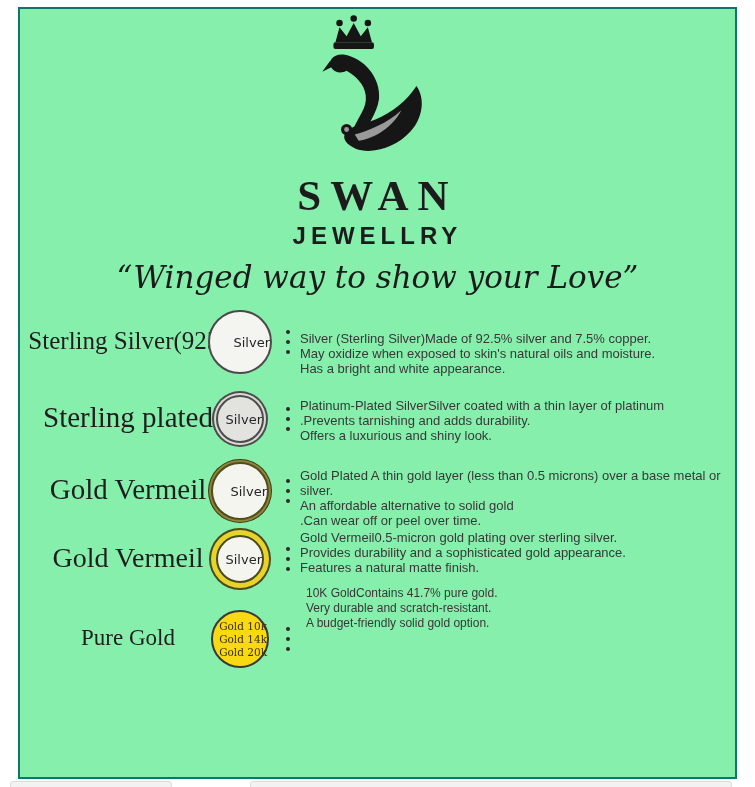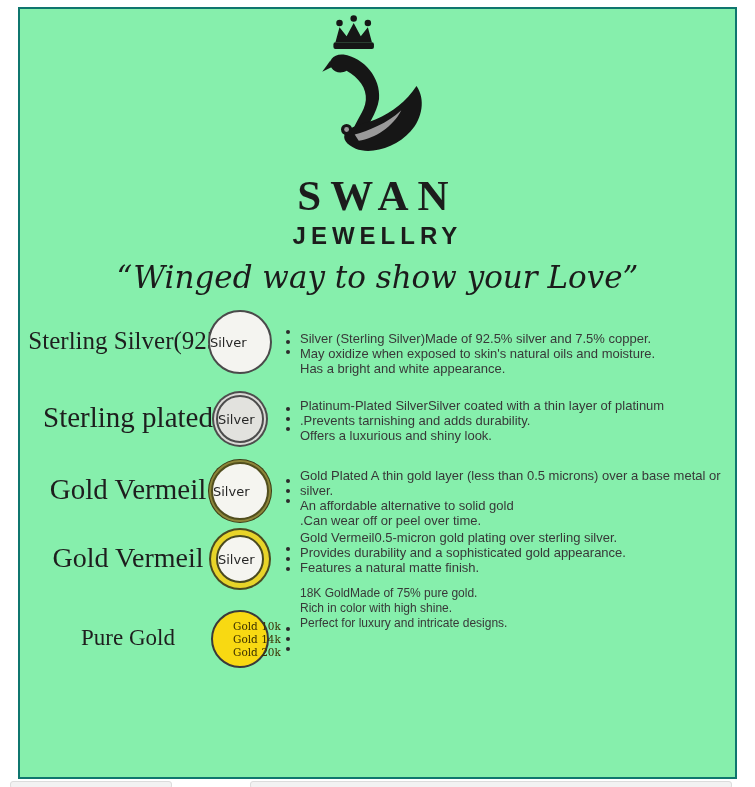--- a/index.html
+++ b/index.html
@@ -38,21 +38,21 @@
     font-family:"Liberation Serif",serif;color:#1e1e1e;white-space:nowrap;
   }
   .row1 .label{font-size:25px}
   .row2 .label,.row3 .label{font-size:29px}
   .row4 .label{font-size:28px}
   .row5 .label{font-size:23px}
   .badge{
     position:absolute;left:188px;top:0;width:64px;height:64px;
     transform:translateY(-50%);display:flex;align-items:center;justify-content:center;
   }
-  .c{border-radius:50%;display:flex;flex-direction:column;align-items:flex-start;
+  .c{border-radius:50%;display:flex;flex-direction:column;align-items:flex-end;
      justify-content:center;text-align:center;}
   .c-sterling{width:60px;height:60px;background:#f4f4f0;border:2px solid #4a4a4a;}
   .c-platinum{width:44px;height:44px;background:#e2e2de;border:2px solid #4c4c4c;
      box-shadow:0 0 0 2px #d9d9d5,0 0 0 4px #4c4c4c;}
   .c-plated{width:54px;height:54px;background:#f5f5f0;border:2px solid #514e1d;
      box-shadow:0 0 0 2px #8c8539,0 0 0 3px #3c3a14;}
   .c-vermeil{width:44px;height:44px;background:#f5f5f0;border:2px solid #4a4a20;
      box-shadow:0 0 0 5px #e8d429,0 0 0 7px #4a4a20;}
   .c-gold{width:54px;height:54px;background:#f8d912;border:2px solid #3a3a3a;}
   .badge-text{font-family:"DejaVu Sans",sans-serif;font-size:13px;color:#262626;}
@@ -185,22 +185,22 @@
         <span class="gold-line">Gold 14k</span>
         <span class="gold-line">Gold 20k</span>
       </div>
     </div>
     <div class="dots">
         <i></i>
         <i></i>
         <i></i>
       </div>
     <div class="desc-stack">
-      <p class="para">18K GoldMade of 75% pure gold.
-Rich in color with high shine.
-Perfect for luxury and intricate designs.</p>
+      <p class="para p1">10K GoldContains 41.7% pure gold.
+Very durable and scratch-resistant.
+A budget-friendly solid gold option.</p>
     </div>
   </div>
 
 </div>
 
 <div class="bottom-sliver sliver-a"></div>
 <div class="bottom-sliver sliver-b"></div>
 
 </body></html>

